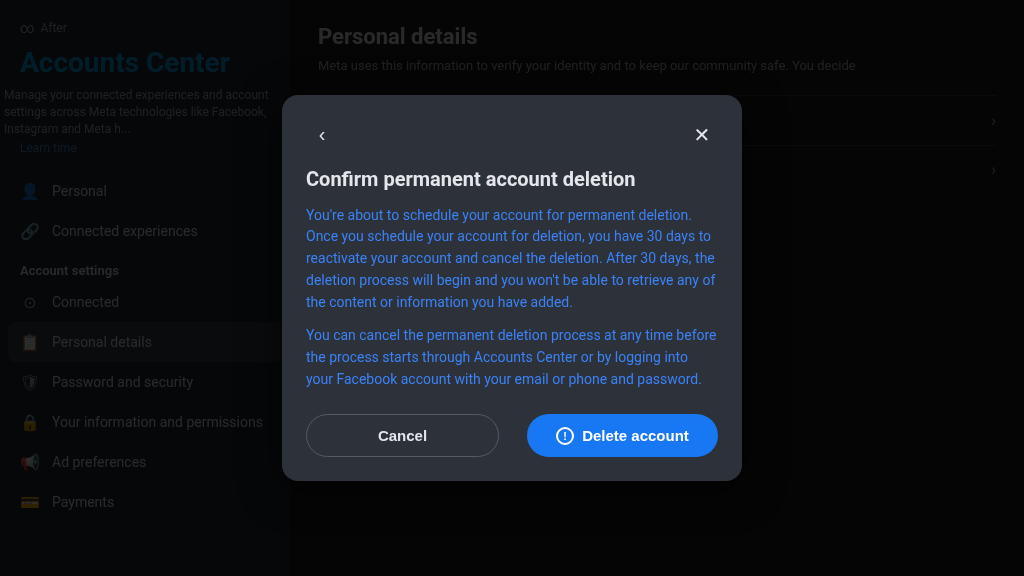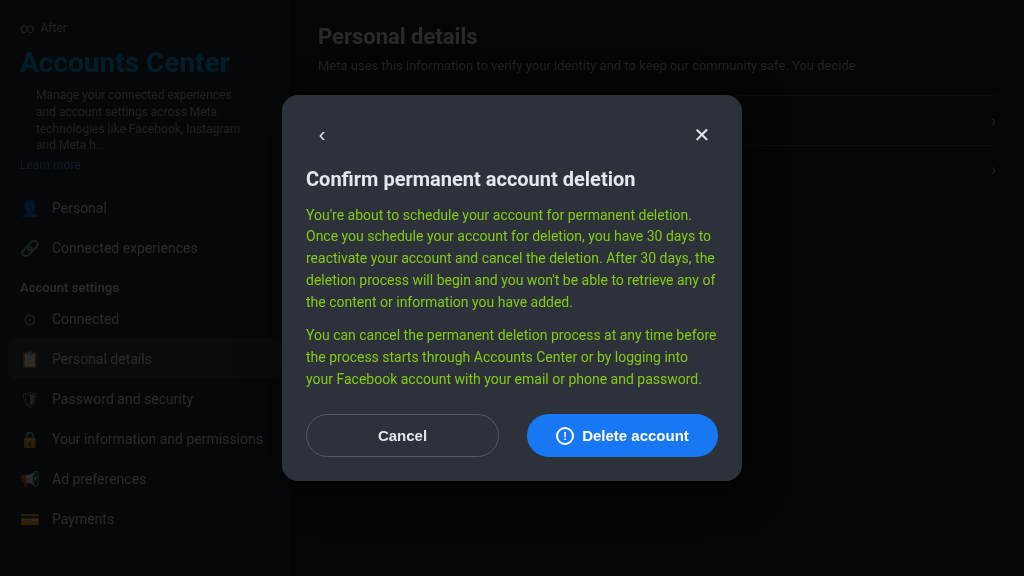--- a/index.html
+++ b/index.html
@@ -45,21 +45,21 @@
     .sidebar-title {
       font-size: 28px;
       font-weight: 700;
       padding: 4px 20px 8px;
       color: #0ea5e9;
     }
 
     .sidebar-desc {
       font-size: 12px;
       color: #b0b3b8;
-      padding: 0 36px 4px;
+      padding: 0 4px 4px;
       line-height: 1.4;
     }
 
     .sidebar-learn-more {
       font-size: 12px;
       color: #4a90d9;
       padding: 0 20px 16px;
     }
 
     .sidebar-nav-item {
@@ -189,21 +189,21 @@
 
     .modal-title {
       font-size: 20px;
       font-weight: 700;
       color: #e4e6eb;
       margin-bottom: 14px;
     }
 
     .modal-body {
       font-size: 14px;
-      color: #84cc16;
+      color: #3b82f6;
       line-height: 1.55;
       margin-bottom: 12px;
     }
 
     .modal-footer {
       display: flex;
       gap: 28px;
       margin-top: 24px;
     }
 
@@ -252,21 +252,21 @@
 <body>
 
 <div class="bg-page">
   <div class="sidebar">
     <div class="sidebar-meta-logo">
       <span class="meta-logo-icon">∞</span>
       <span>After</span>
     </div>
     <div class="sidebar-title">Accounts Center</div>
     <div class="sidebar-desc">Manage your connected experiences and account settings across Meta technologies like Facebook, Instagram and Meta h...</div>
-    <div class="sidebar-learn-more">Learn more</div>
+    <div class="sidebar-learn-more">Learn time</div>
 
     <div class="sidebar-nav-item">
       <span class="nav-icon">👤</span>
       <span>Personal</span>
     </div>
     <div class="sidebar-nav-item">
       <span class="nav-icon">🔗</span>
       <span>Connected experiences</span>
     </div>
 

